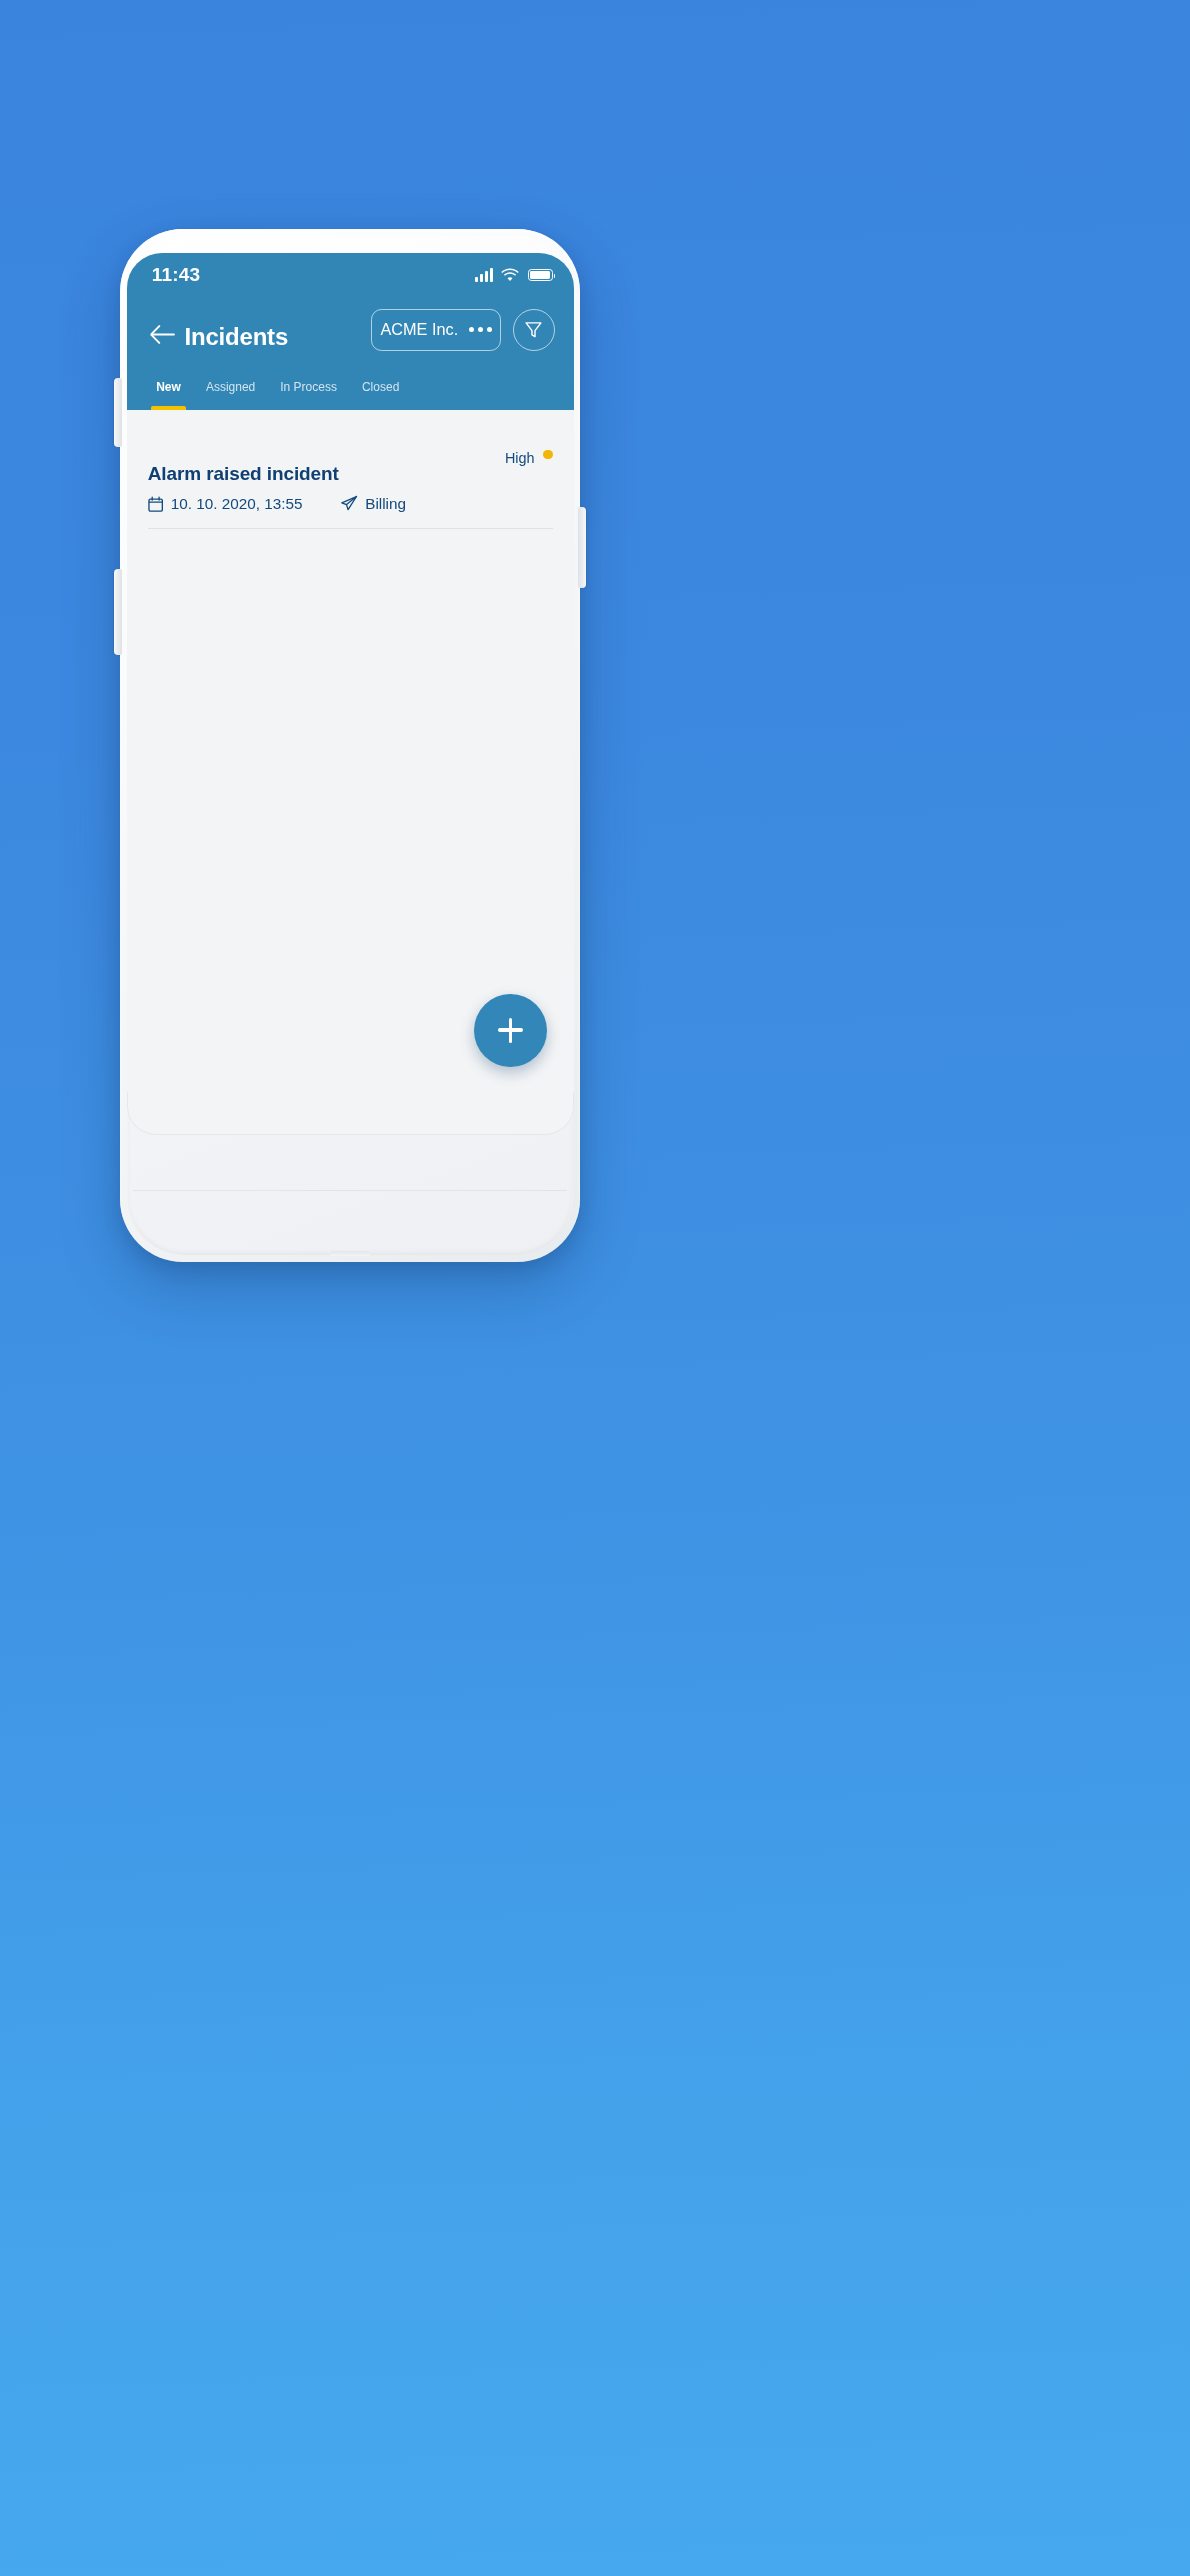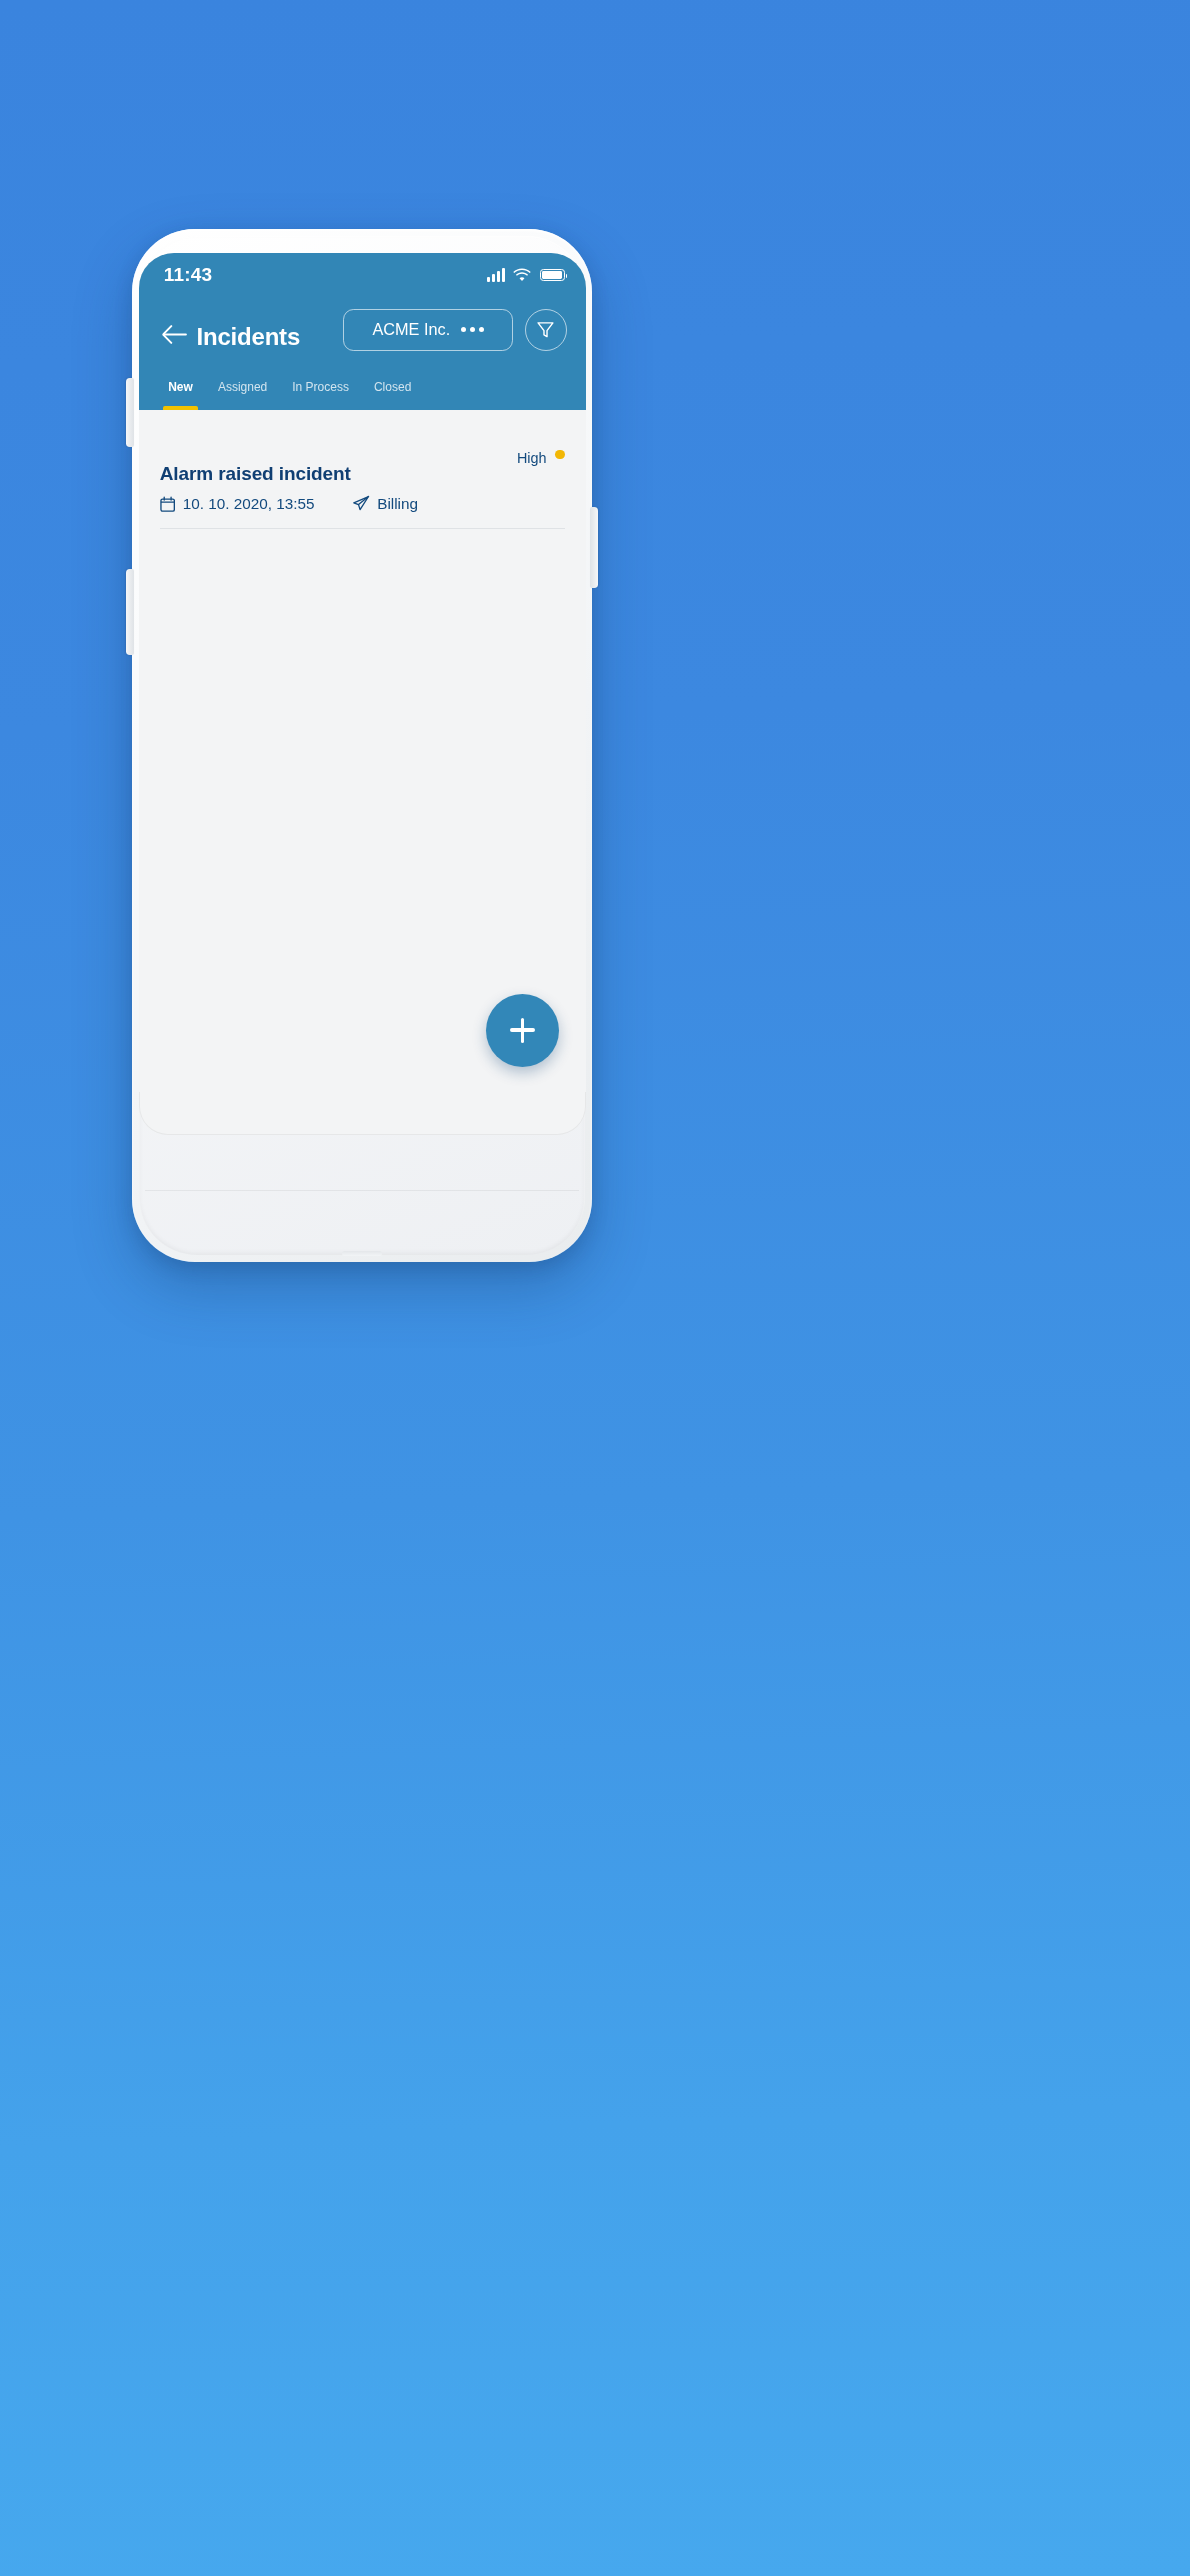--- a/index.html
+++ b/index.html
@@ -9,21 +9,21 @@
     overflow:hidden;
   }
   body {
     background:linear-gradient(178deg,#3a84de 0%,#3c88e0 28%,#3f93e4 58%,#44a2eb 82%,#46a8ee 100%);
     position:relative;
   }
 
   
   .device {
     position:absolute;
-    left:132px; top:229px;
+    left:120px; top:229px;
     width:460px; height:1033px;
     border-radius:63px;
     background:linear-gradient(135deg,#ffffff 0%,#fafbfc 30%,#f2f4f6 62%,#e9ecee 100%);
     box-shadow:
       0 25px 58px rgba(16,52,98,0.30),
       0 5.8px 17px rgba(16,52,98,0.18),
       inset 0 1.9px 2.9px rgba(255,255,255,0.95);
   }
   .device-inner-bevel{
     position:absolute; inset:6.7px;
@@ -123,21 +123,21 @@
     white-space:nowrap;
   }
   .appbar-actions{
     margin-left:auto; display:flex; align-items:center; gap:11.5px;
   }
   .acme-pill{
     height:42px;
     border:1.5px solid rgba(255,255,255,0.62);
     border-radius:10.5px;
     display:flex; align-items:center; gap:10.5px;
-    padding:0 28px;
+    padding:0 8px;
     cursor:pointer;
   }
   .acme-pill .label{
     color:#ffffff; font-size:16.3px; font-weight:500; white-space:nowrap;
   }
   .dots{ display:flex; align-items:center; gap:3.8px; }
   .dots i{ width:5.3px; height:5.3px; border-radius:50%; background:#fff; display:block; }
   .filter-btn{
     width:42px; height:42px; border-radius:50%;
     border:1.5px solid rgba(255,255,255,0.62);

